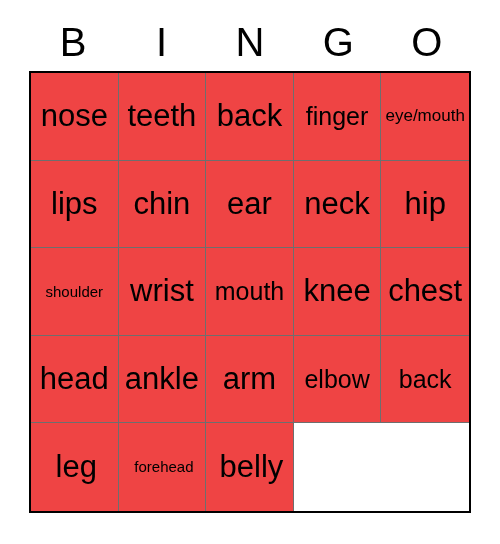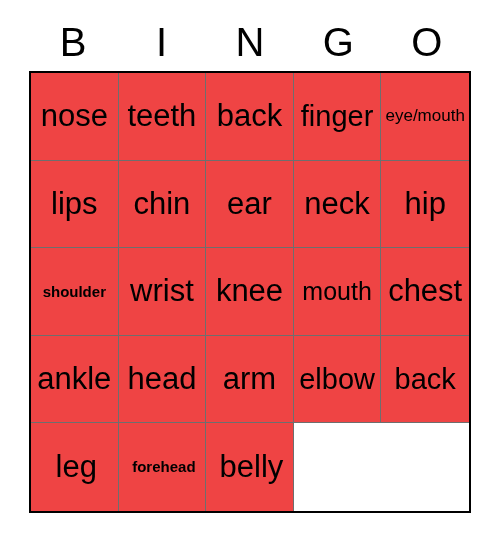--- a/index.html
+++ b/index.html
@@ -68,24 +68,24 @@
   .cell-text {
     display: block;
     text-align: center;
     line-height: 1.05;
     white-space: nowrap;
     color: #000000;
   }
 
   
   .fs-xl  { font-size: 31px; }
-  .fs-lg  { font-size: 29px; }
+  .fs-lg  { font-size: 25px; }
   .fs-md  { font-size: 25px; }
   .fs-sm  { font-size: 17px; }
-  .fs-xs  { font-size: 15px; font-weight: bold; }
+  .fs-xs  { font-size: 15px; }
 </style>
 </head>
 <body>
 
 <div id="bingo-card">
 
   <div id="header-row">
     <div class="header-cell">
         <span>B</span>
       </div>
@@ -134,33 +134,33 @@
       <div class="cell">
         <span class="cell-text fs-xl">hip</span>
       </div>
       <div class="cell">
         <span class="cell-text fs-xs">shoulder</span>
       </div>
       <div class="cell">
         <span class="cell-text fs-xl">wrist</span>
       </div>
       <div class="cell">
-        <span class="cell-text fs-xl">knee</span>
+        <span class="cell-text fs-md">mouth</span>
       </div>
       <div class="cell">
-        <span class="cell-text fs-md">mouth</span>
+        <span class="cell-text fs-xl">knee</span>
       </div>
       <div class="cell">
         <span class="cell-text fs-xl">chest</span>
       </div>
       <div class="cell">
-        <span class="cell-text fs-xl">ankle</span>
+        <span class="cell-text fs-xl">head</span>
       </div>
       <div class="cell">
-        <span class="cell-text fs-xl">head</span>
+        <span class="cell-text fs-xl">ankle</span>
       </div>
       <div class="cell">
         <span class="cell-text fs-xl">arm</span>
       </div>
       <div class="cell">
         <span class="cell-text fs-lg">elbow</span>
       </div>
       <div class="cell">
         <span class="cell-text fs-lg">back</span>
       </div>

